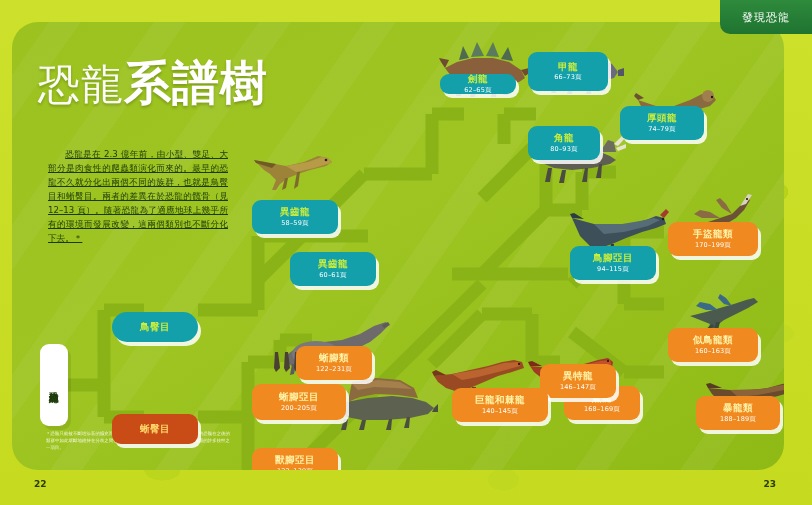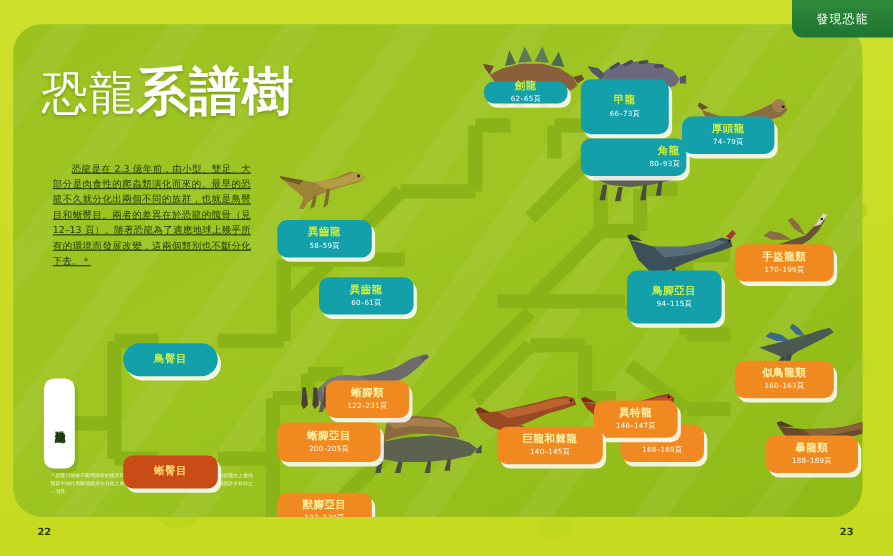--- a/index.html
+++ b/index.html
@@ -354,37 +354,37 @@
     <div class="node teal" style="left:278px;top:230px;width:86px;height:34px;">
       <span class="nm">異齒龍</span>
       <span class="pg">60–61頁</span>
     </div>
 
     <div class="node teal" style="left:428px;top:52px;width:76px;height:20px;">
       <span class="nm">劍龍</span>
       <span class="pg">62–65頁</span>
     </div>
 
-    <div class="node teal" style="left:516px;top:50px;width:80px;height:50px;">
+    <div class="node teal" style="left:516px;top:30px;width:80px;height:39px;">
       <span class="nm">甲龍</span>
       <span class="pg">66–73頁</span>
     </div>
 
-    <div class="node teal" style="left:516px;top:104px;width:96px;height:34px;align-items:flex-end;">
+    <div class="node teal" style="left:516px;top:104px;width:72px;height:34px;">
       <span class="nm">角龍</span>
       <span class="pg">80–93頁</span>
     </div>
 
     <div class="node teal" style="left:608px;top:84px;width:84px;height:34px;">
       <span class="nm">厚頭龍</span>
       <span class="pg">74–79頁</span>
     </div>
 
 
-    <div class="node teal" style="left:558px;top:224px;width:86px;height:48px;">
+    <div class="node teal" style="left:558px;top:224px;width:86px;height:34px;">
       <span class="nm">鳥腳亞目</span>
       <span class="pg">94–115頁</span>
     </div>
 
     <div class="node orange" style="left:656px;top:200px;width:90px;height:34px;">
       <span class="nm">手盜龍類</span>
       <span class="pg">170–199頁</span>
     </div>
 
     <div class="node orange" style="left:656px;top:306px;width:90px;height:34px;">

